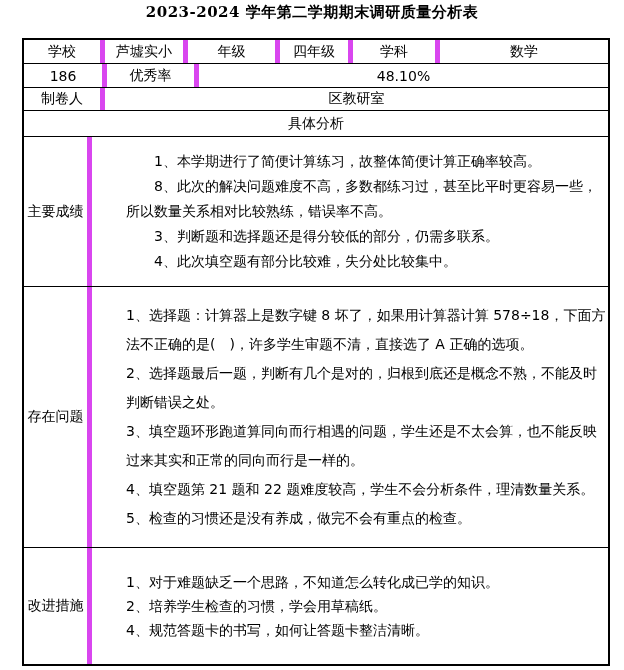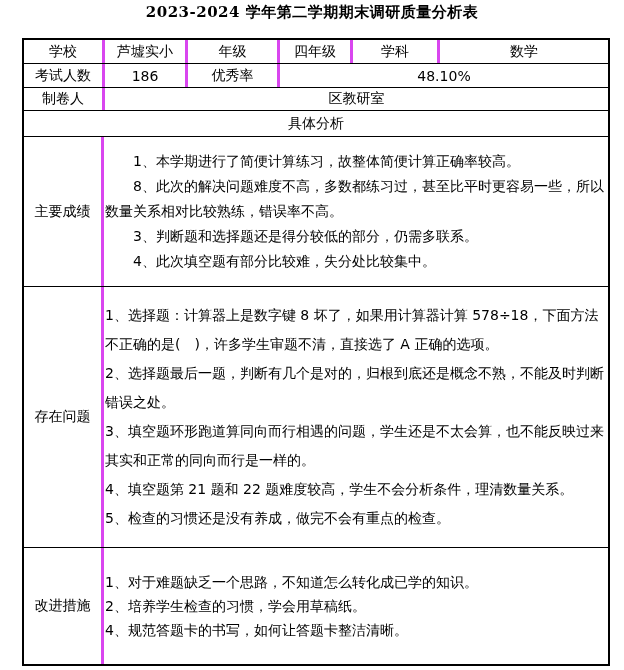--- a/index.html
+++ b/index.html
@@ -29,50 +29,50 @@
   }
   .row { display: flex; flex-direction: row; border-bottom: 1px solid #000; }
   .row:last-child { border-bottom: none; }
   .r1, .r2 { height: 24px; }
   .r3 { height: 23px; }
   .r4 { height: 26px; }
   .r5 { height: 150px; }
   .r6 { height: 261px; }
   .r7 { flex: 1; }
   .cell {
-    border-right: 3px solid #d946ef;
+    border-right: 5px solid #d946ef;
     display: flex;
     align-items: center;
     justify-content: center;
     overflow: hidden;
   }
   .cell:last-child { border-right: none; flex: 1; }
   .w81 { width: 81px; flex: none; }
   .w83 { width: 83px; flex: none; }
   .w92 { width: 92px; flex: none; }
   .w73 { width: 73px; flex: none; }
   .w87 { width: 87px; flex: none; }
-  .w88 { width: 80px; flex: none; }
+  .w88 { width: 68px; flex: none; }
   .full-cell {
     flex: 1;
     display: flex;
     align-items: center;
     justify-content: center;
   }
   .content-cell {
     flex: 1;
     border-right: none;
     display: flex;
     flex-direction: column;
     justify-content: center;
     align-items: stretch;
     padding: 0 1px;
     overflow: hidden;
   }
-  .content-cell p { margin: 0; }
+  .content-cell p { margin: 0; padding-left: 33px; }
   .s-main p  { line-height: 25px; text-indent: 2em; }
   .s-prob p  { line-height: 29px; }
   .s-impr p  { line-height: 24px; }
 </style>
 </head>
 <body>
 
 <div class="doc-title">2023-2024 学年第二学期期末调研质量分析表</div>
 
 <div class="tbl">
@@ -80,21 +80,20 @@
   <div class="row r1">
     <div class="cell w81">学校</div>
     <div class="cell w83">芦墟实小</div>
     <div class="cell w92">年级</div>
     <div class="cell w73">四年级</div>
     <div class="cell w87">学科</div>
     <div class="cell">数学</div>
   </div>
 
   <div class="row r2">
-    <div class="cell w81">考试人数</div>
     <div class="cell w83">186</div>
     <div class="cell w92">优秀率</div>
     <div class="cell w73">48.10%</div>
   </div>
 
   <div class="row r3">
     <div class="cell w81">制卷人</div>
     <div class="cell">区教研室</div>
   </div>
 

